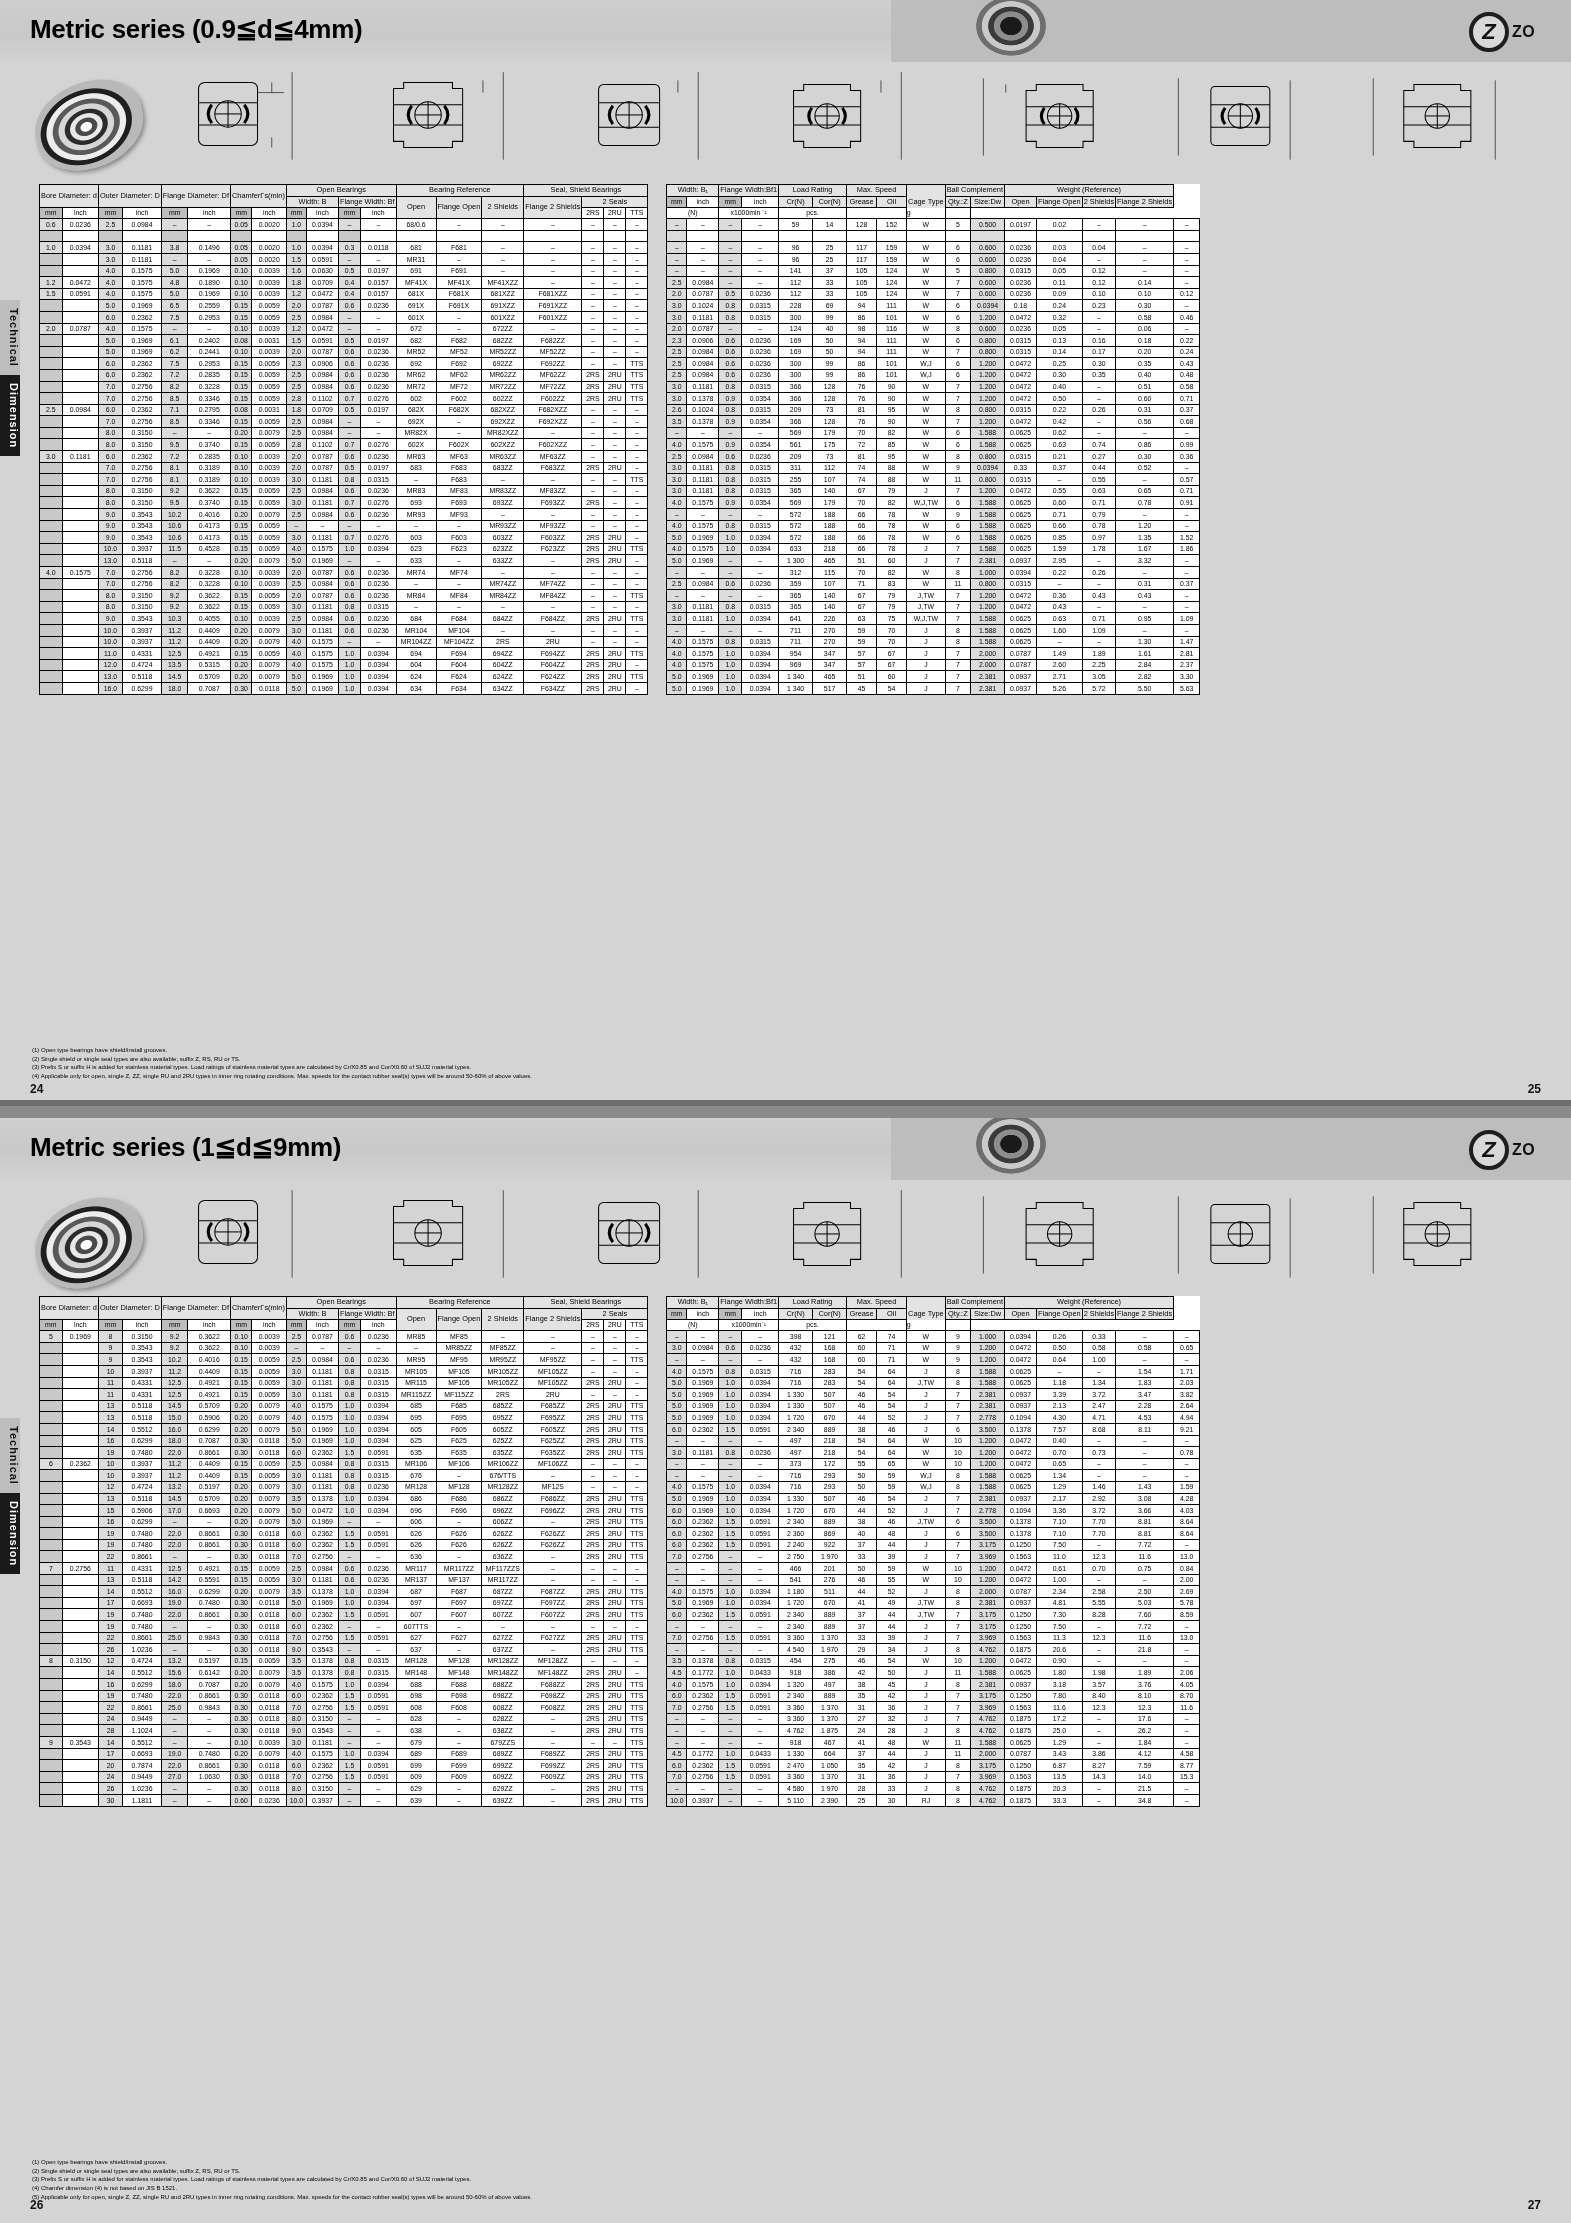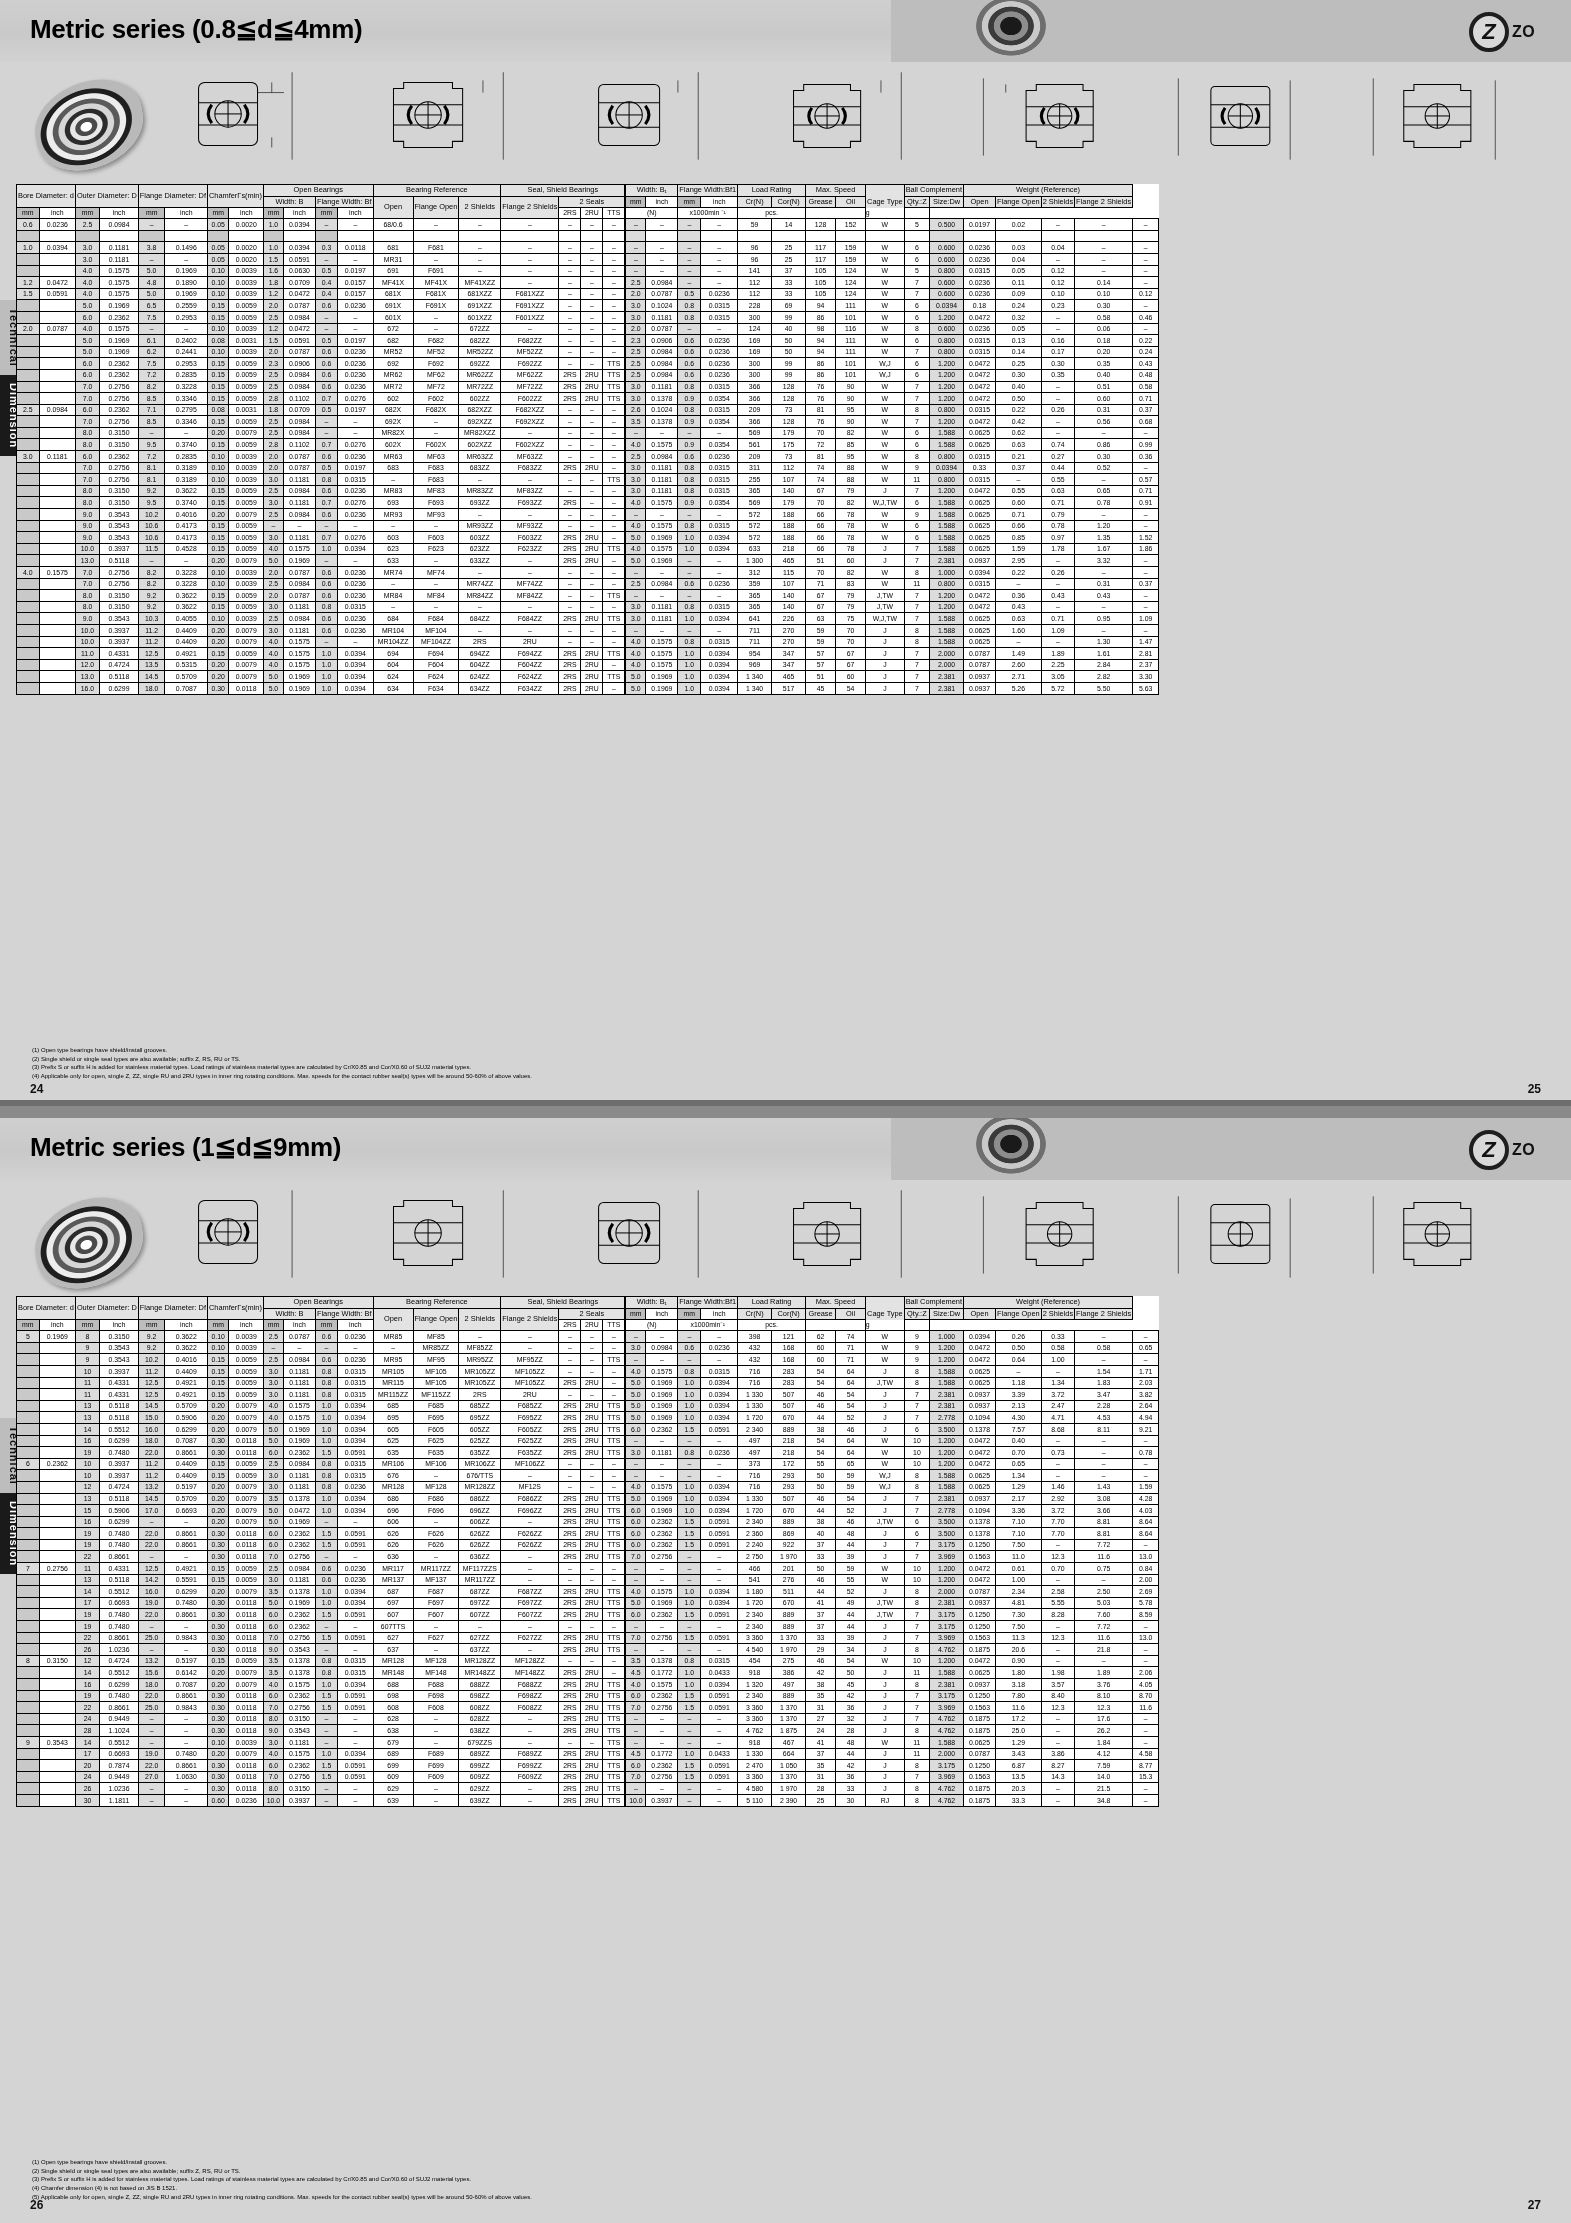--- a/index.html
+++ b/index.html
@@ -84,22 +84,22 @@
       radial-gradient(ellipse 54px 42px at 52px 44px,
         #ffffff 0 10%, #4a4a4a 12% 20%, #e8e8e8 22% 30%,
         #2b2b2b 32% 40%, #d6d6d6 42% 52%, #5a5a5a 54% 63%,
         #ededed 65% 75%, #1f1f1f 77% 86%, #b9b9b9 88% 100%);
     transform:rotate(-16deg) skewX(-6deg);
     box-shadow:2px 3px 4px rgba(0,0,0,.35);
   }
 
   
   .tables-row {
-    position:absolute; left:16px; top:184px;
-    display:flex; align-items:flex-start;
+    position:absolute; left:39px; top:184px;
+    display:flex; gap:18px; align-items:flex-start;
   }
   table.spec {
     border-collapse:collapse;
     font-size:7.1px;
     color:#000;
     background:#fff;
     table-layout:fixed;
   }
   table.spec th, table.spec td {
     border:0.6px solid #000;
@@ -138,21 +138,21 @@
 <body>
 
 <div class="page">
   <div class="hdr-band">
     <div class="hdr-photo"></div>
     <div class="hdr-logo">
       <div class="ring">Z</div>
       <div class="brandtxt">ZO</div>
     </div>
   </div>
-  <div class="page-title">Metric series (0.8≦d≦4mm)</div>
+  <div class="page-title">Metric series (0.9≦d≦4mm)</div>
 
   <div class="side-tabs">
     <div class="side-tab light">Technical</div>
     <div class="side-tab dark">Dimension</div>
   </div>
 
   <div class="draw-strip">
     <div class="photo-cell">
         <div class="bigbearing"></div>
       </div>

